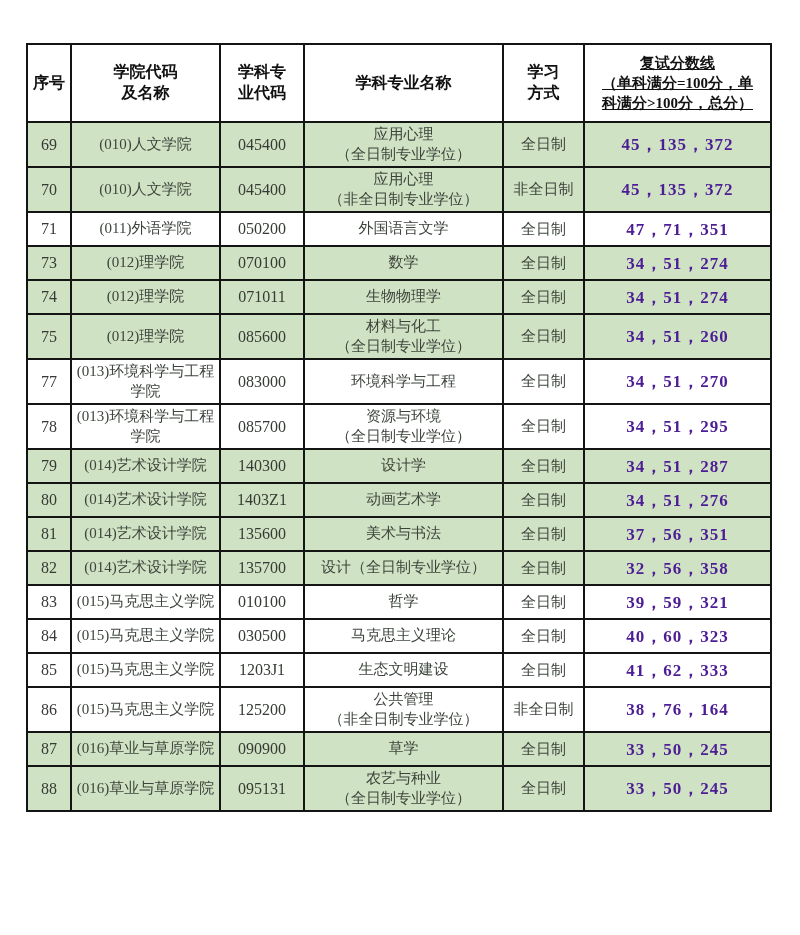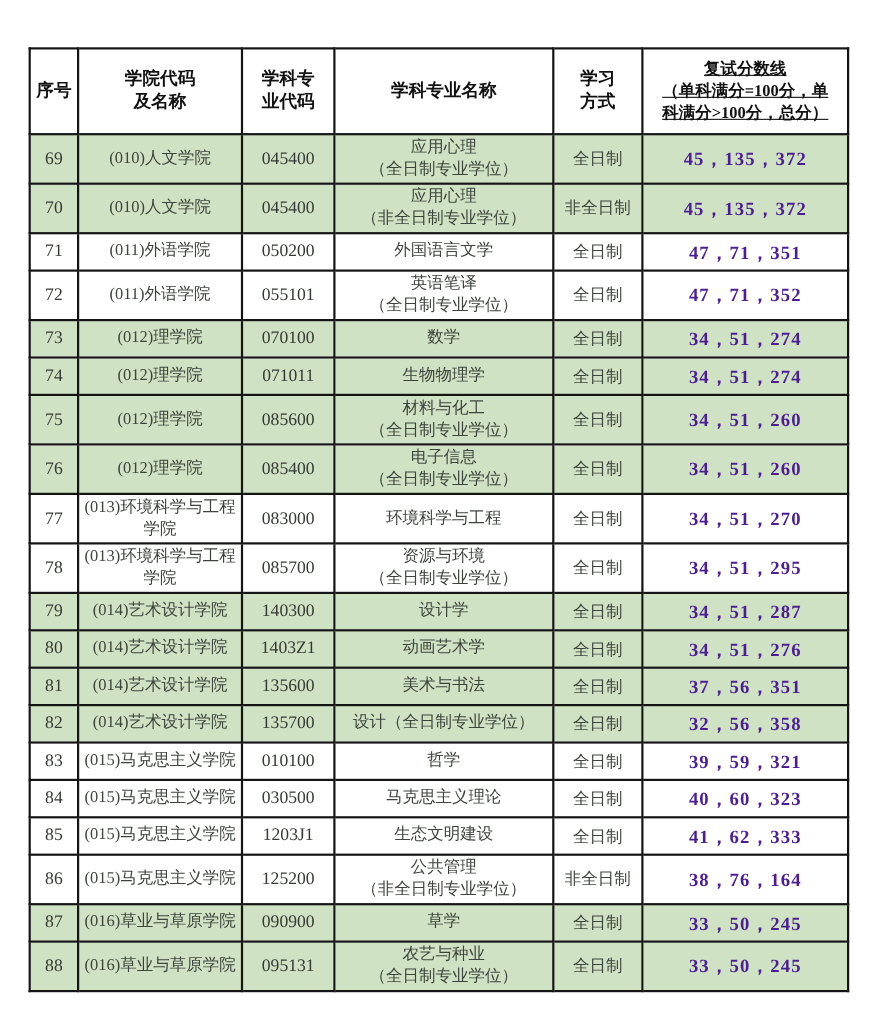--- a/index.html
+++ b/index.html
@@ -122,29 +122,20 @@
           <td class="c5">45，135，372</td>
         </tr>
         <tr>
           <td class="c0">71</td>
           <td class="c1">(011)外语学院</td>
           <td class="c2">050200</td>
           <td class="c3">外国语言文学</td>
           <td class="c4">全日制</td>
           <td class="c5">47，71，351</td>
         </tr>
-        <tr>
-          <td class="c0">72</td>
-          <td class="c1">(011)外语学院</td>
-          <td class="c2">055101</td>
-          <td class="c3">英语笔译
-（全日制专业学位）</td>
-          <td class="c4">全日制</td>
-          <td class="c5">47，71，352</td>
-        </tr>
         <tr class="green">
           <td class="c0">73</td>
           <td class="c1">(012)理学院</td>
           <td class="c2">070100</td>
           <td class="c3">数学</td>
           <td class="c4">全日制</td>
           <td class="c5">34，51，274</td>
         </tr>
         <tr class="green">
           <td class="c0">74</td>
@@ -152,29 +143,20 @@
           <td class="c2">071011</td>
           <td class="c3">生物物理学</td>
           <td class="c4">全日制</td>
           <td class="c5">34，51，274</td>
         </tr>
         <tr class="green">
           <td class="c0">75</td>
           <td class="c1">(012)理学院</td>
           <td class="c2">085600</td>
           <td class="c3">材料与化工
-（全日制专业学位）</td>
-          <td class="c4">全日制</td>
-          <td class="c5">34，51，260</td>
-        </tr>
-        <tr class="green">
-          <td class="c0">76</td>
-          <td class="c1">(012)理学院</td>
-          <td class="c2">085400</td>
-          <td class="c3">电子信息
 （全日制专业学位）</td>
           <td class="c4">全日制</td>
           <td class="c5">34，51，260</td>
         </tr>
         <tr>
           <td class="c0">77</td>
           <td class="c1">(013)环境科学与工程学院</td>
           <td class="c2">083000</td>
           <td class="c3">环境科学与工程</td>
           <td class="c4">全日制</td>

